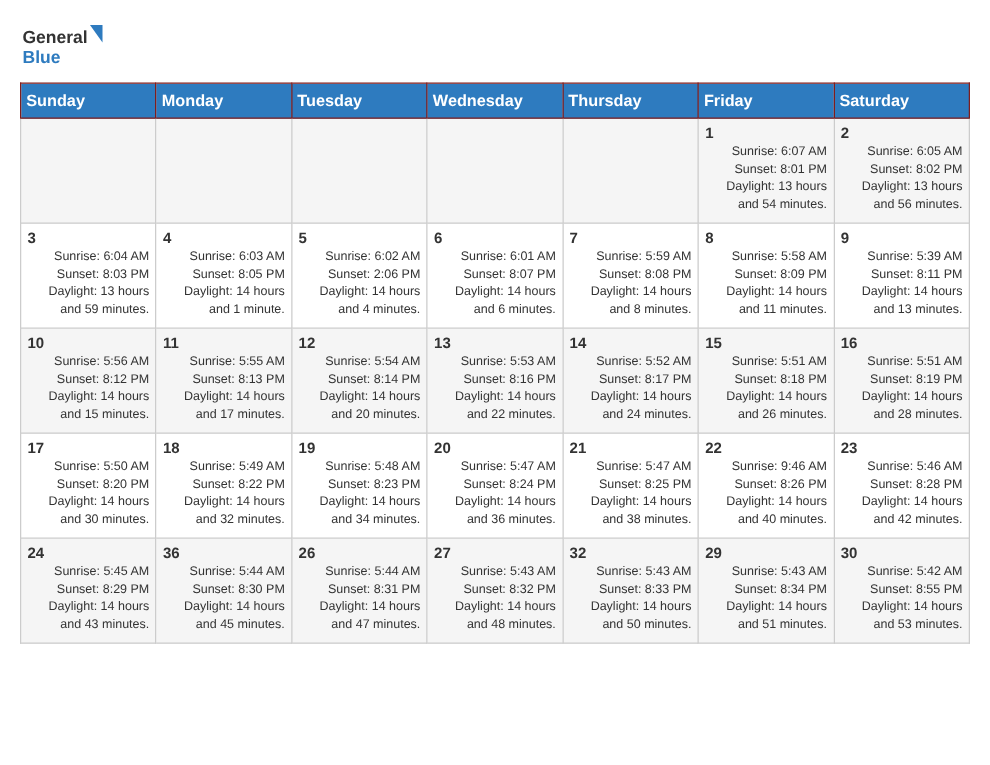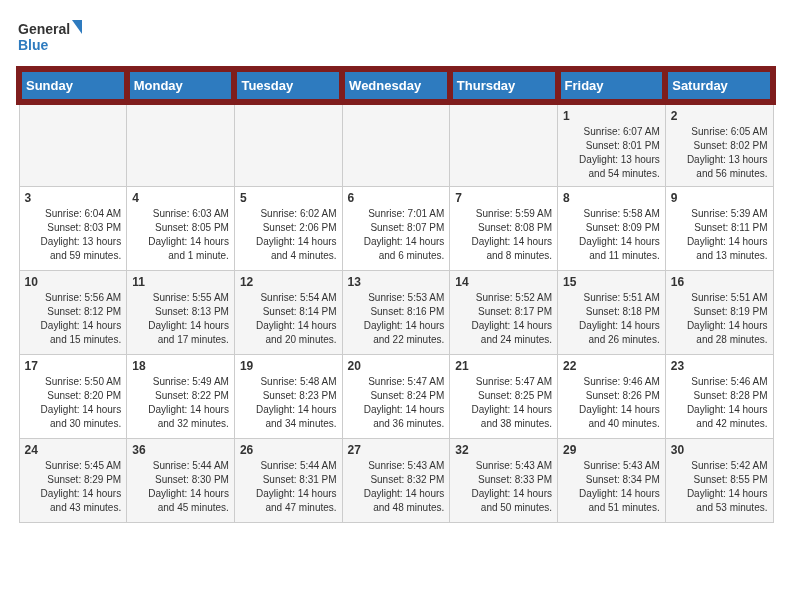--- a/index.html
+++ b/index.html
@@ -38,21 +38,21 @@
       border-collapse: collapse;
       table-layout: fixed;
     }
     thead tr th {
       background-color: #2e7bbf;
       color: #fff;
       font-size: 13px;
       font-weight: bold;
       padding: 6px 4px;
       text-align: left;
-      border: 6px solid #7f1d1d;
+      border: 1px solid #7f1d1d;
     }
     tbody tr td {
       border: 1px solid #ccc;
       vertical-align: top;
       padding: 4px 5px;
       font-size: 10.5px;
       color: #333;
       height: 84px;
       background: #fff;
     }
@@ -141,21 +141,21 @@
 Daylight: 14 hours and 1 minute.</div>
         </td>
         <td>
           <span class="day-number">5</span>
           <div class="day-info">Sunrise: 6:02 AM
 Sunset: 2:06 PM
 Daylight: 14 hours and 4 minutes.</div>
         </td>
         <td>
           <span class="day-number">6</span>
-          <div class="day-info">Sunrise: 7:01 AM
+          <div class="day-info">Sunrise: 6:01 AM
 Sunset: 8:07 PM
 Daylight: 14 hours and 6 minutes.</div>
         </td>
         <td>
           <span class="day-number">7</span>
           <div class="day-info">Sunrise: 5:59 AM
 Sunset: 8:08 PM
 Daylight: 14 hours and 8 minutes.</div>
         </td>
         <td>

